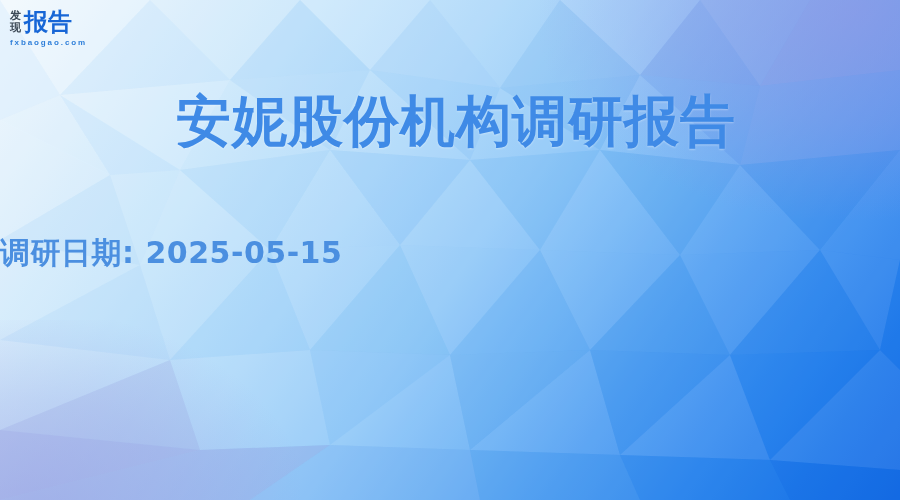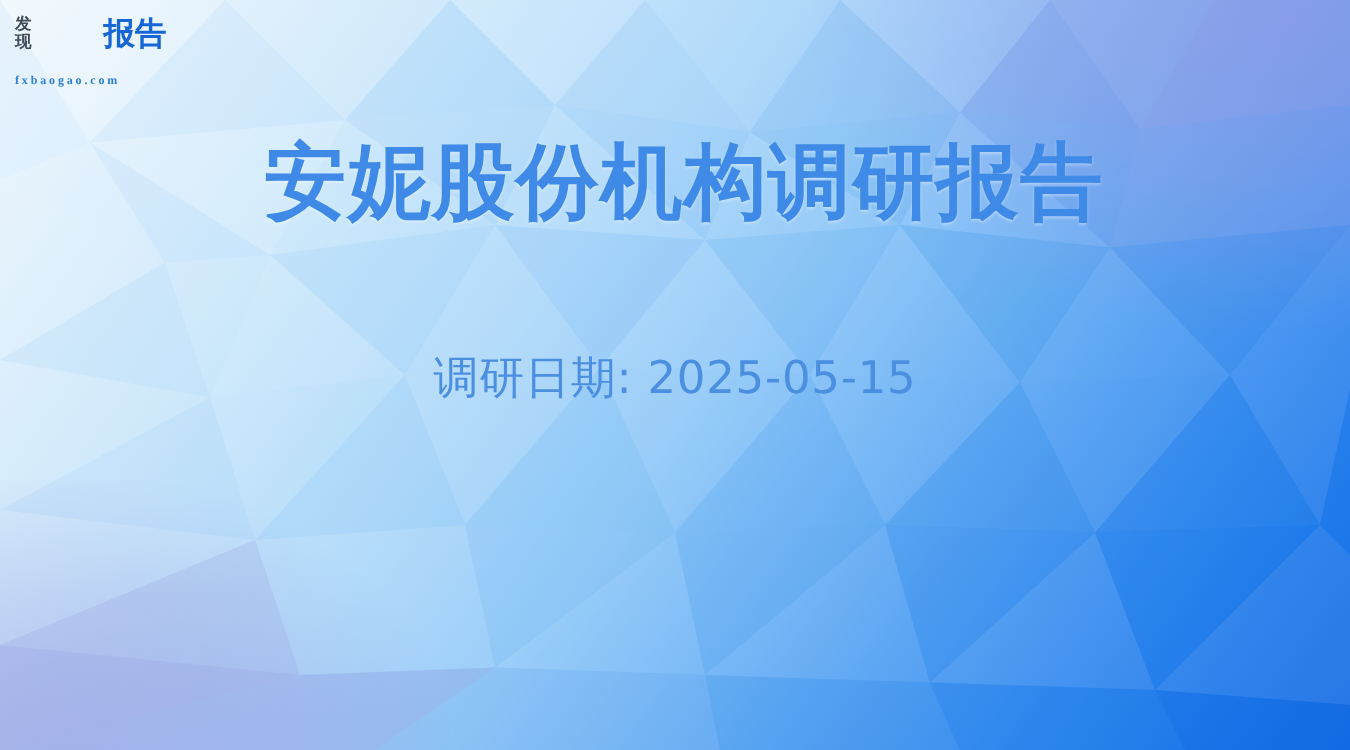--- a/index.html
+++ b/index.html
@@ -87,36 +87,35 @@
   }
   .logo-stack span {
     font-size: 11px;
     line-height: 12px;
     color: #3d4a57;
     font-weight: 700;
     letter-spacing: 0px;
     font-family: "DejaVu Sans", "Liberation Sans", sans-serif;
   }
   .logo-main {
-    font-size: 21px;
+    font-size: 24px;
     line-height: 26px;
     font-weight: 900;
     color: #1766d6;
     letter-spacing: 0px;
     font-family: "DejaVu Sans", "Liberation Sans", sans-serif;
-    margin-left: 45px;
   }
   .logo-url {
-    margin-top: 14px;
+    margin-top: 3px;
     font-size: 8px;
     line-height: 9px;
     color: #2f7fd9;
     letter-spacing: 1.9px;
     font-weight: 700;
-    font-family: Liberation Serif, serif;
+    font-family: Liberation Sans, sans-serif;
   }
 
   
   .title {
     position: absolute;
     left: 0;
     right: 0;
     top: 88px;
     text-align: center;
     font-size: 55px;
@@ -127,24 +126,24 @@
     text-shadow: 0 1px 2px rgba(255,255,255,0.35);
     font-family: "DejaVu Sans", "Liberation Sans", sans-serif;
     padding-left: 12px;
   }
 
   .subtitle {
     position: absolute;
     left: 0;
     right: 0;
     top: 233px;
-    text-align: center;
+    text-align: left;
     font-size: 30px;
     line-height: 40px;
-    font-weight: 400;
+    font-weight: 700;
     color: #4b8fe0;
     letter-spacing: 0.5px;
     font-family: "DejaVu Sans", "Liberation Sans", sans-serif;
   }
 
   
   .slogan {
     position: absolute;
     right: 14px;
     bottom: 16px;

